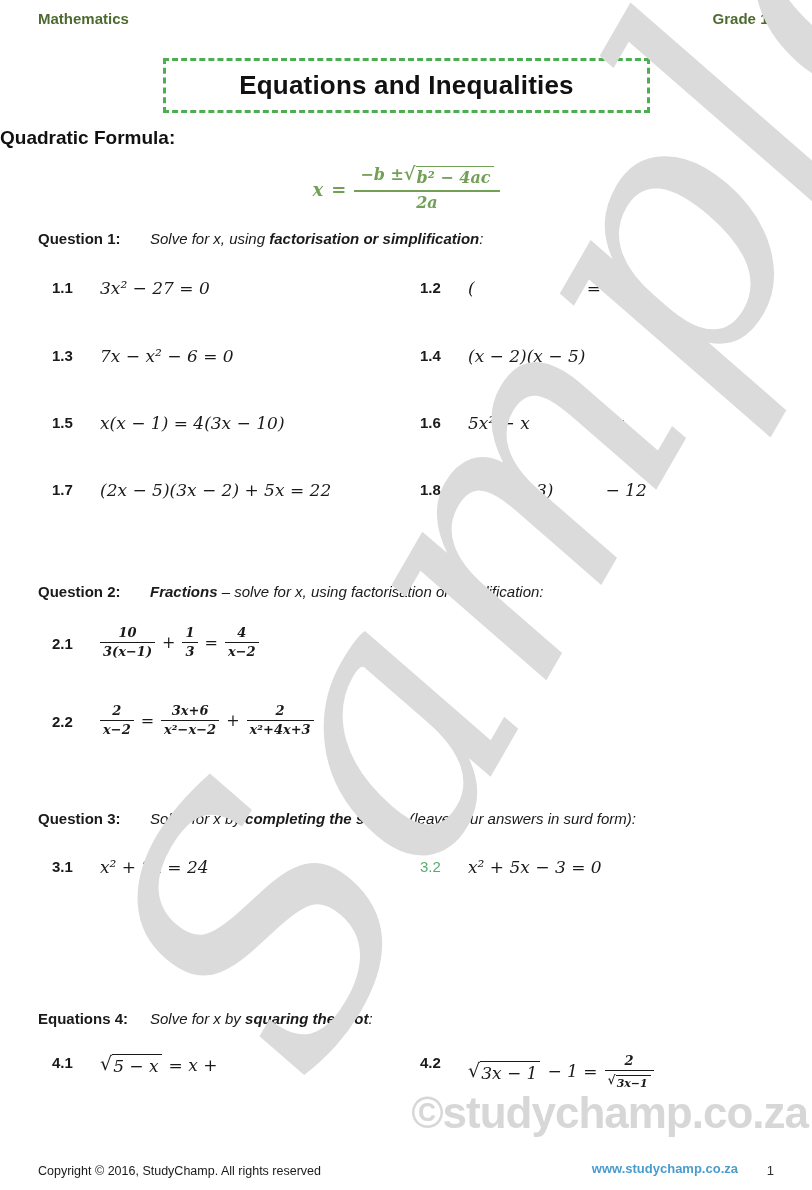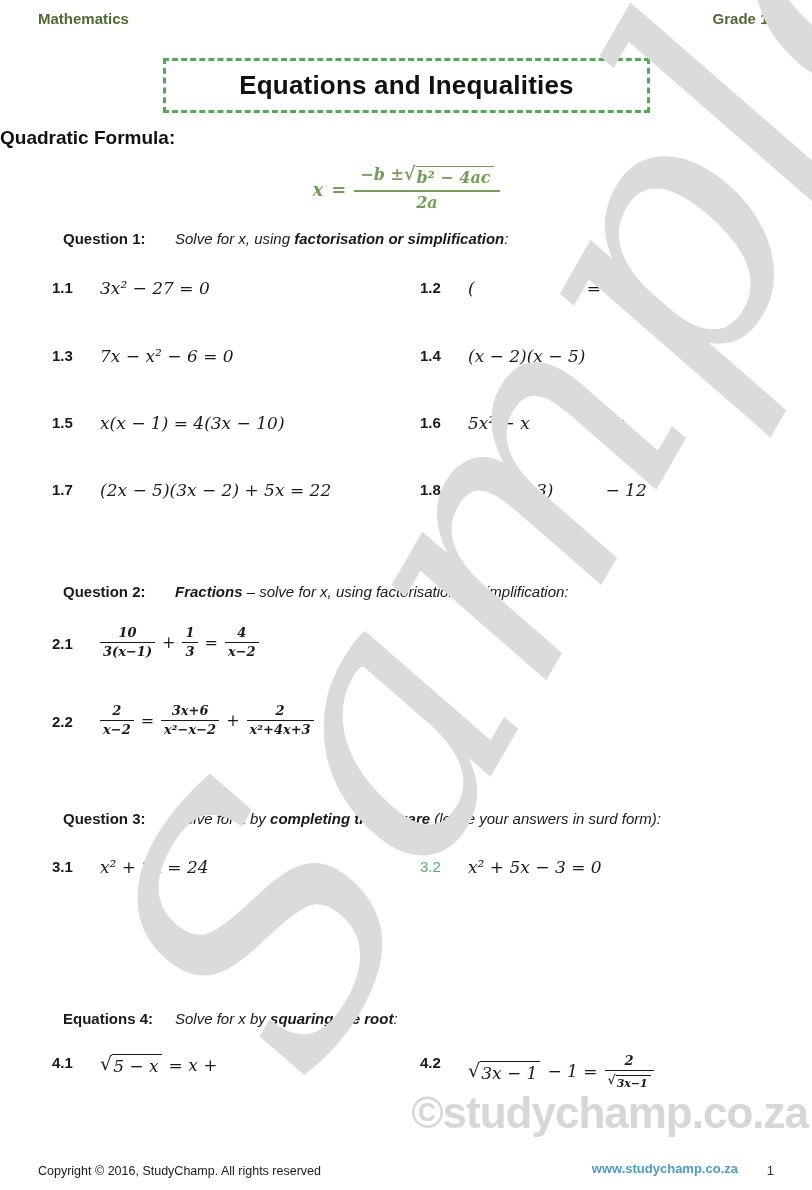--- a/index.html
+++ b/index.html
@@ -21,21 +21,21 @@
   .formula{position:absolute;top:165px;left:0;width:100%;display:flex;justify-content:center;
            align-items:center;gap:8px;color:#72a156;font-family:"DejaVu Serif",serif;
            font-style:italic;font-weight:bold;}
   .f-lhs,.f-eq{font-size:18px;}
   .f-frac{display:inline-flex;flex-direction:column;align-items:center;font-size:16px;line-height:1.25;}
   .f-num{padding:0 6px 2px;border-bottom:2px solid #72a156;display:inline-flex;align-items:flex-start;}
   .f-den{padding-top:1px;}
 
   
   .qhead{position:absolute;left:38px;font-size:15px;white-space:pre;}
-  .qlabel{font-weight:bold;display:inline-block;width:112px;margin-left:25px;}
+  .qlabel{font-weight:bold;display:inline-block;width:112px;}
   .qi{font-style:italic;}
   .qb{font-style:italic;font-weight:bold;}
 
   
   .row{position:absolute;left:0;width:812px;height:30px;}
   .inum{position:absolute;font-size:15px;font-weight:bold;color:#1a1a1a;top:1px;}
   .inum.green{color:#57ad6e;font-weight:normal;}
   .eq{position:absolute;top:0;font-family:"DejaVu Serif",serif;font-style:italic;
       font-size:17px;color:#1a1a1a;white-space:pre;}
 

